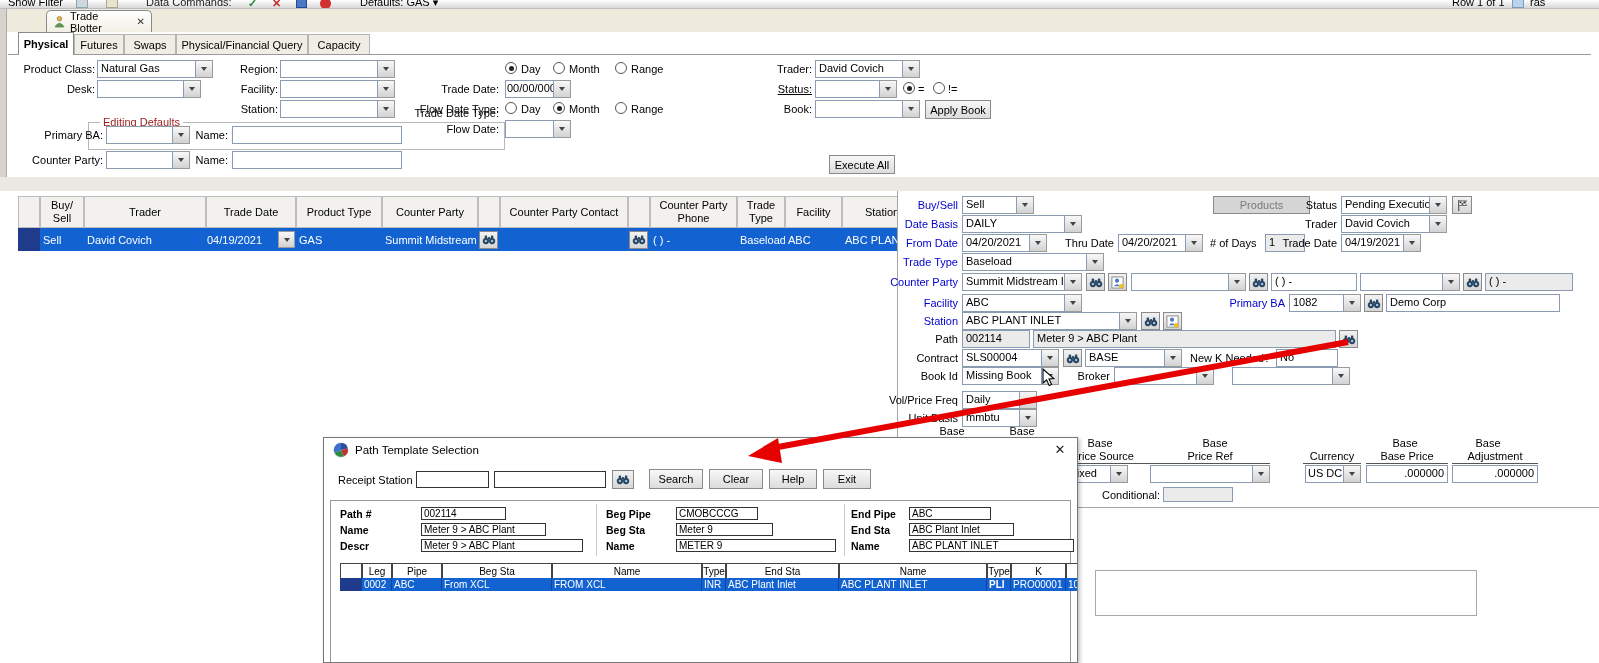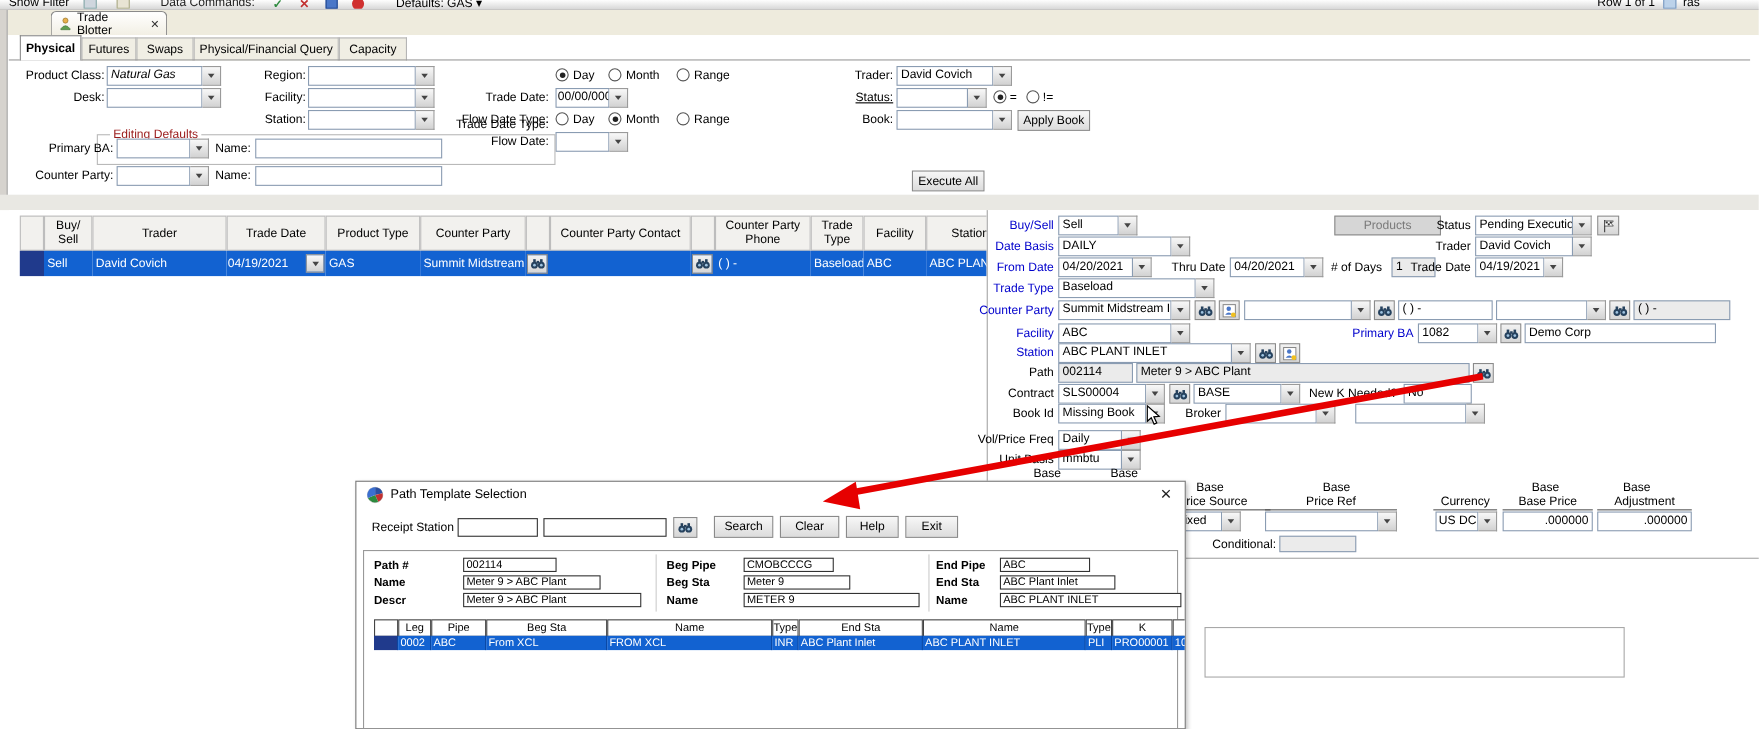--- a/index.html
+++ b/index.html
@@ -77,21 +77,21 @@
   <div class="tab" style="left:176px;width:132px;">
       <span>Physical/Financial Query</span>
     </div>
   <div class="tab" style="left:308px;width:62px;">
       <span>Capacity</span>
     </div>
   <div class="abs" style="left:8px;top:54px;width:1583px;height:1px;background:#9a9a9a;"></div>
   <div class="abs" style="left:0;top:9px;width:7px;height:170px;background:#d6d3ce;border-right:1px solid #aaa;"></div>
 
   <div class="lbl" style="left:5px;top:63px;width:90px;">Product Class:</div>
-  <div class="combo" style="left:97px;top:60px;width:104px;font-style:italic;">
+  <div class="combo" style="left:97px;top:60px;width:116px;">
     <span class="cval">Natural Gas</span>
       <span class="cbtn">
         <i class="car"></i>
       </span>
   </div>
   <div class="lbl" style="left:220px;top:63px;width:58px;">Region:</div>
   <div class="combo" style="left:280px;top:60px;width:115px;">
     <span class="cval"></span>
       <span class="cbtn">
         <i class="car"></i>
@@ -642,21 +642,21 @@
     <div class="gh" style="left:742px;top:125px;width:60px;">Tran</div>
 
     <div class="gc" style="left:16px;top:140px;width:22px;background:#203a8c;"></div>
     <div class="gc" style="left:38px;top:140px;width:30px;">0002</div>
     <div class="gc" style="left:68px;top:140px;width:50px;">ABC</div>
     <div class="gc" style="left:118px;top:140px;width:110px;">From XCL</div>
     <div class="gc" style="left:228px;top:140px;width:150px;">FROM XCL</div>
     <div class="gc" style="left:378px;top:140px;width:24px;">INR</div>
     <div class="gc" style="left:402px;top:140px;width:113px;">ABC Plant Inlet</div>
     <div class="gc" style="left:515px;top:140px;width:148px;">ABC PLANT INLET</div>
-    <div class="gc" style="left:663px;top:140px;width:24px;">PLI</div>
+    <div class="gc" style="left:663px;top:140px;width:24px;font-weight:bold;">PLI</div>
     <div class="gc" style="left:687px;top:140px;width:55px;">PRO00001</div>
     <div class="gc" style="left:742px;top:140px;width:60px;">1006084</div>
   </div>
 
   <svg class="abs" style="left:0;top:0;width:1599px;height:663px;pointer-events:none;z-index:90;">
     <line x1="1348" y1="342" x2="778" y2="447" stroke="#e60000" stroke-width="6"></line>
     <polygon points="748,456 778,438 782,463" fill="#e60000"></polygon>
   </svg>
 
   <svg class="abs" style="left:1042px;top:368px;width:14px;height:20px;z-index:95;">

